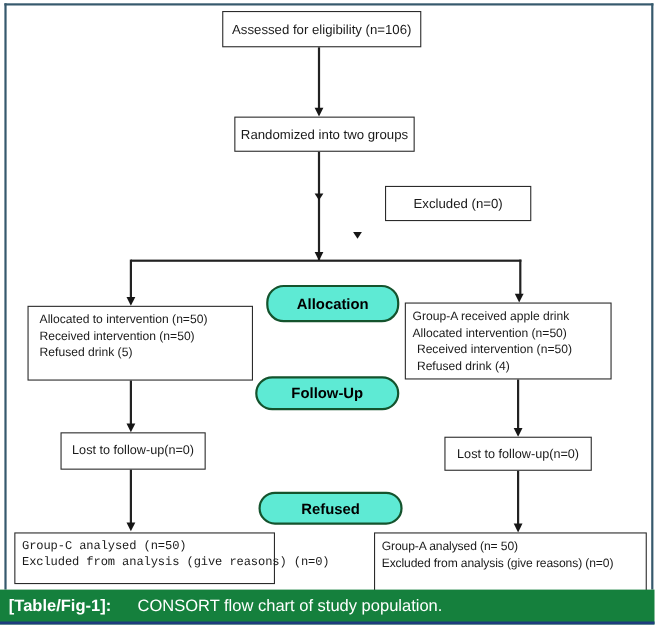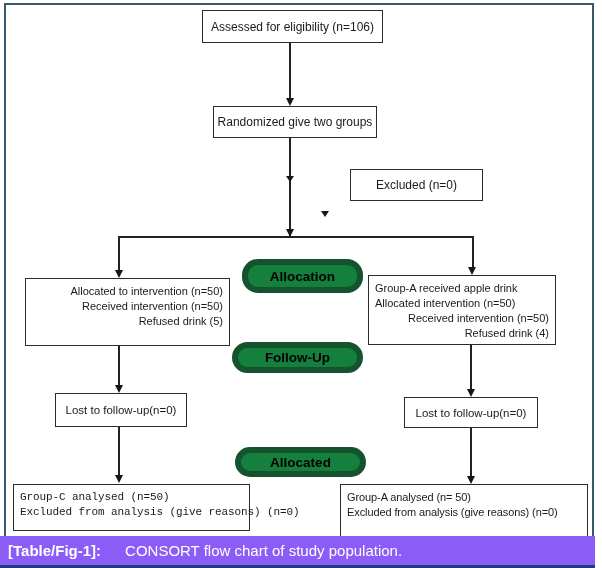--- a/index.html
+++ b/index.html
@@ -34,25 +34,25 @@
     font-size: 12px;
     white-space: nowrap;
     text-align: right;
   }
   .multi {
     font-size: 11px;
     line-height: 15px;
     padding: 5px 6px;
     white-space: nowrap;
   }
-  .multi .ind { padding-left: 4px; text-align: right; }
+  .multi .ind { padding-left: 4px; }
   .stage {
     position: absolute;
-    background: #15803d;
-    border: 6px solid #14532d;
+    background: #5eead4;
+    border: 2px solid #14532d;
     border-radius: 16px;
     box-sizing: border-box;
     display: flex;
     align-items: center;
     justify-content: center;
     font-weight: bold;
     font-size: 13.5px;
     color: #000000;
   }
   .vline, .hline { position: absolute; background: #222222; }
@@ -69,21 +69,21 @@
     position: absolute;
     width: 0; height: 0;
     border-left: 4px solid transparent;
     border-right: 4px solid transparent;
     border-top: 6.5px solid #161616;
   }
   .caption {
     position: absolute;
     left: 0; top: 536px;
     width: 595px; height: 32px;
-    background: #8b5cf6;
+    background: #15803d;
     border-bottom: 3px solid #1e3d7d;
     box-sizing: border-box;
     color: #ffffff;
     display: flex;
     align-items: center;
     padding-left: 8px;
     font-size: 15px;
   }
   .caption .cap-label { font-weight: bold; }
   .caption .cap-text { margin-left: 24px; }
@@ -93,38 +93,38 @@
 
 <div class="page">
 
   <div class="frame"></div>
 
   <div class="fbox center" style="left:202px; top:10px; width:181px; height:33px;">Assessed for eligibility (n=106)</div>
 
   <div class="vline" style="left:289.2px; top:43px; height:56px;"></div>
   <div class="ah" style="left:285.5px; top:98px;"></div>
 
-  <div class="fbox center" style="left:213px; top:106px; width:164px; height:32px;">Randomized give two groups</div>
+  <div class="fbox center" style="left:213px; top:106px; width:164px; height:32px;">Randomized into two groups</div>
 
   <div class="vline" style="left:289.2px; top:138px; height:99px;"></div>
   <div class="ah-sm" style="left:286px; top:176px;"></div>
   <div class="ah" style="left:285.5px; top:229px;"></div>
 
   <div class="fbox center" style="left:350px; top:169px; width:133px; height:32px;">Excluded (n=0)</div>
   <div class="ah-sm" style="left:321px; top:211px;"></div>
 
   <div class="hline" style="left:119px; top:236px; width:355px;"></div>
   <div class="vline" style="left:118.4px; top:236px; height:35px;"></div>
   <div class="ah" style="left:114.7px; top:270px;"></div>
   <div class="vline" style="left:472px; top:236px; height:32px;"></div>
   <div class="ah" style="left:468.3px; top:267px;"></div>
 
   <div class="stage" style="left:242px; top:259px; width:121px; height:34px;">Allocation</div>
   <div class="stage" style="left:232px; top:342px; width:131px; height:31px;">Follow-Up</div>
-  <div class="stage" style="left:235px; top:447px; width:131px; height:30px;">Allocated</div>
+  <div class="stage" style="left:235px; top:447px; width:131px; height:30px;">Refused</div>
 
   <div class="fbox multi" style="left:25px; top:278px; width:205px; height:68px;">
     <div class="ind">Allocated to intervention (n=50)</div>
     <div class="ind">Received intervention (n=50)</div>
     <div class="ind">Refused drink (5)</div>
   </div>
 
   <div class="fbox multi" style="left:368px; top:275px; width:188px; height:70px;">
     <div>Group-A received apple drink</div>
     <div>Allocated intervention (n=50)</div>

